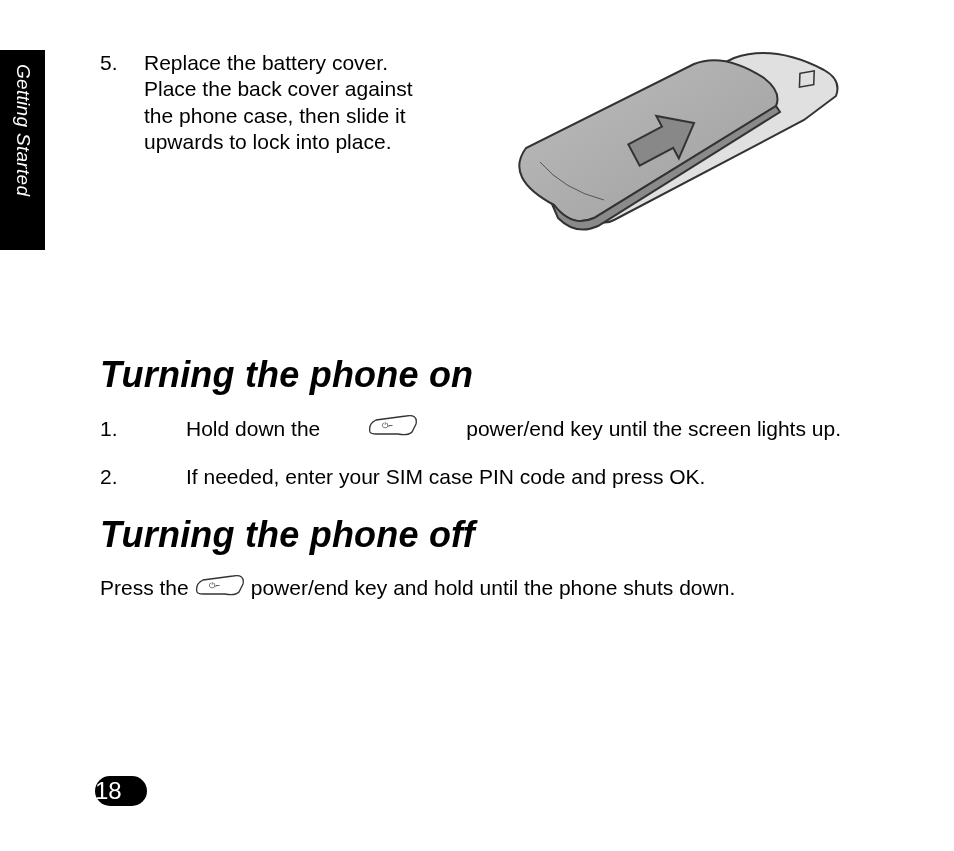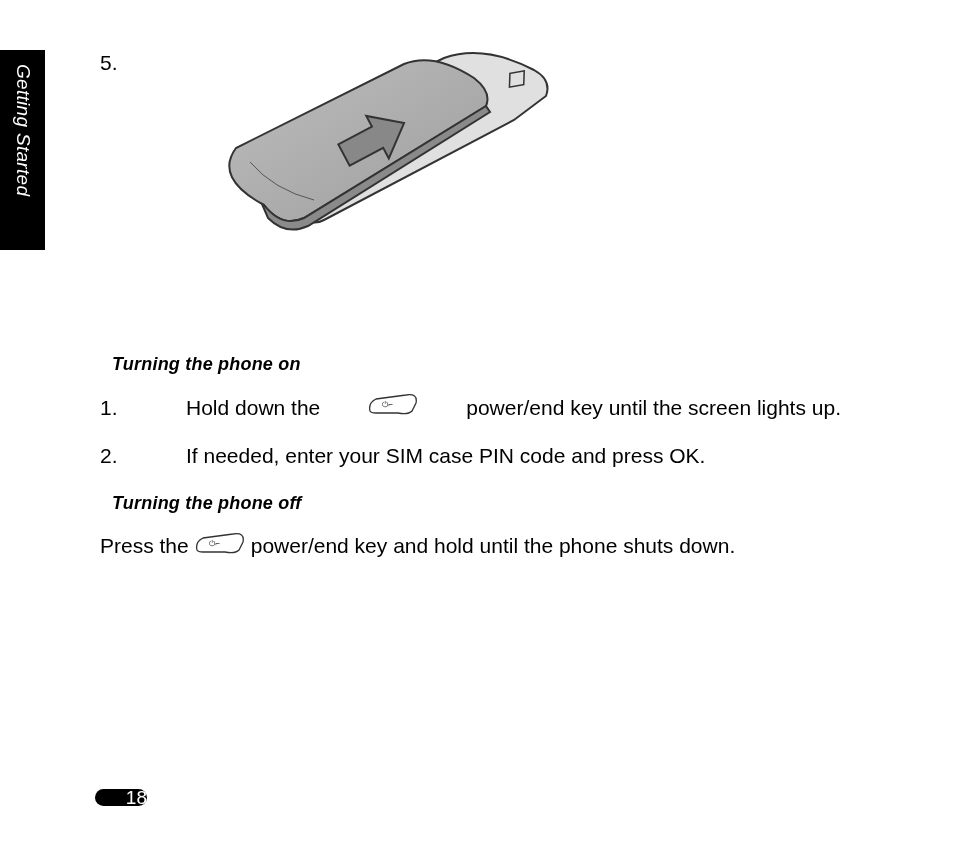--- a/index.html
+++ b/index.html
@@ -48,24 +48,23 @@
   .step-text {
     max-width: 290px;
   }
   .illus {
     flex: 0 0 auto;
   }
   h2.section {
     font-family: Arial, Helvetica, sans-serif;
     font-weight: 900;
     font-style: italic;
-    font-size: 18px;
+    font-size: 36px;
     margin-bottom: 18px;
     letter-spacing: 0.2px;
-    margin-left: 12px;
   }
   ol.steps-list {
     list-style: none;
     counter-reset: step;
     margin: 0 0 22px 0;
     padding: 0;
   }
   ol.steps-list li {
     counter-increment: step;
     font-size: 21px;
@@ -90,44 +89,45 @@
   .key-icon {
     display: inline-block;
     vertical-align: middle;
     margin: 0 6px;
   }
   .page-num {
     position: absolute;
     left: 95px;
     bottom: 45px;
     width: 52px;
-    height: 17px;
+    height: 30px;
     background: #000;
     color: #fff;
     border-radius: 15px;
     display: flex;
     align-items: center;
-    justify-content: flex-end;
-    font-size: 19px;
+    justify-content: flex-start;
+    font-size: 24px;
   }
 </style>
 </head>
 <body>
 
 <div class="page">
 
   <div class="side-tab">
     <span>Getting Started</span>
   </div>
 
   <div class="content">
 
     <div class="top-row">
       <div class="step">
         <div class="step-num">5.</div>
+        <div class="step-text">Replace the battery cover. Place the back cover against the phone case, then slide it upwards to lock into place.</div>
       </div>
       <div class="illus">
         <svg width="390" height="220" viewBox="0 0 390 220">
 
           <defs>
             <linearGradient id="g1" x1="0" y1="0" x2="1" y2="1">
               <stop offset="0" stop-color="#bdbdbd"></stop>
               <stop offset="1" stop-color="#9e9e9e"></stop>
             </linearGradient>
           </defs>

